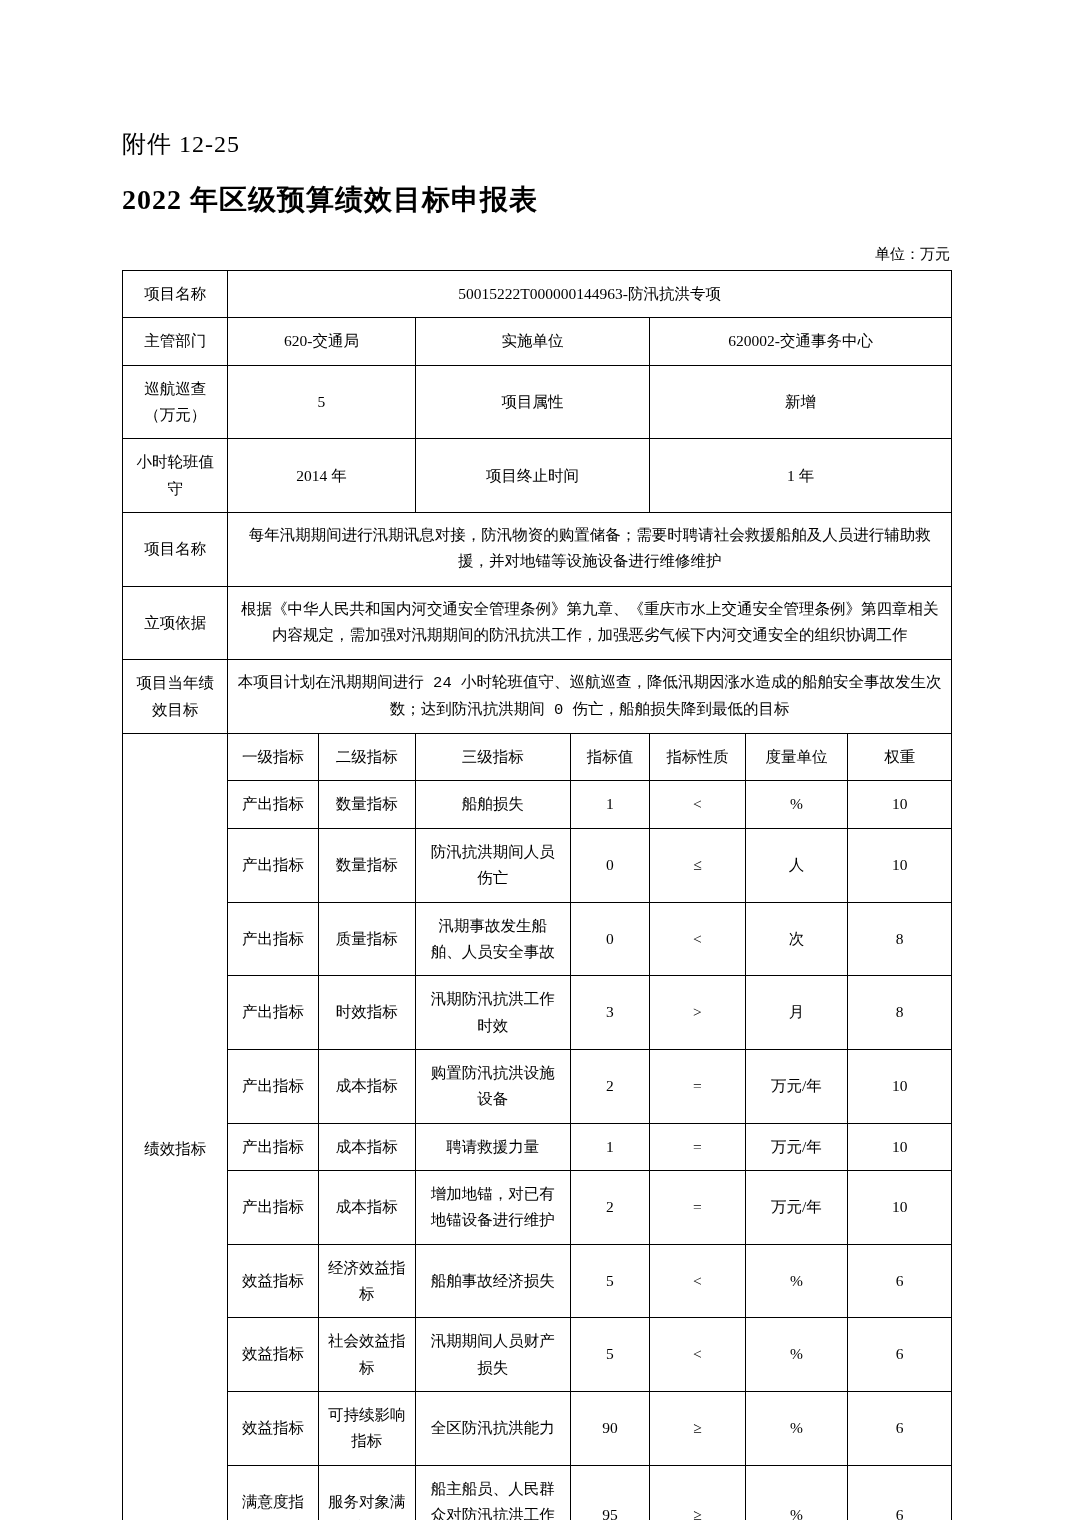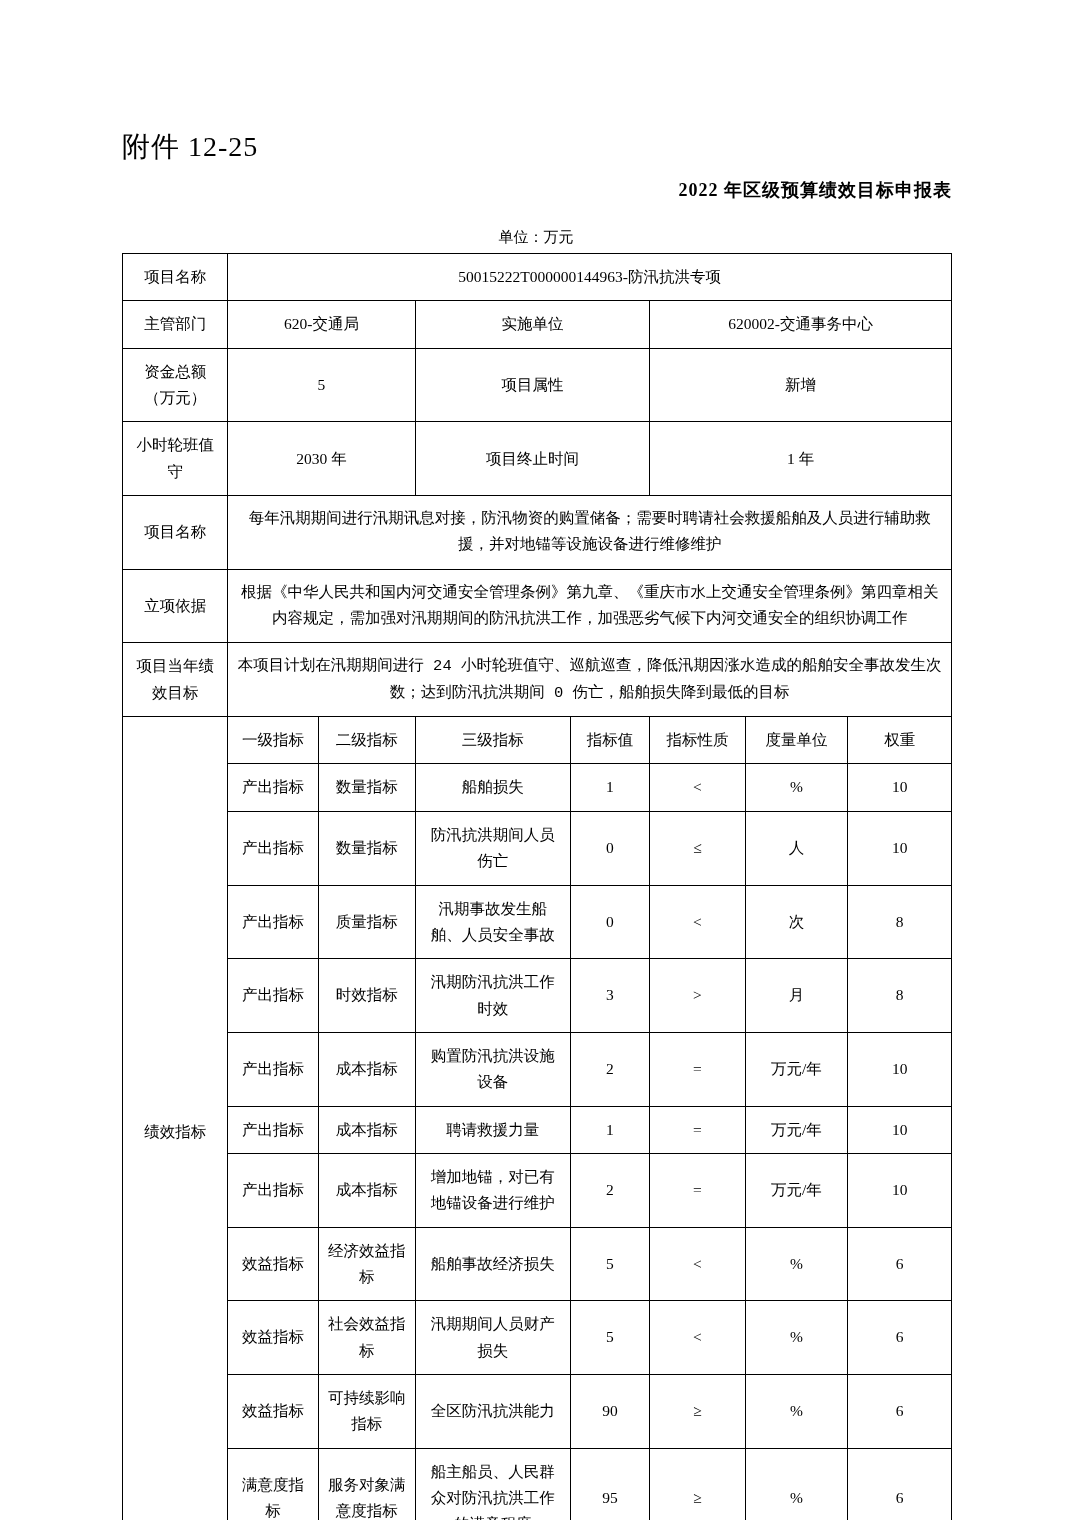--- a/index.html
+++ b/index.html
@@ -9,33 +9,33 @@
     font-family: "Liberation Serif", "DejaVu Serif", serif;
     color: #000;
   }
   .page {
     width: 1074px;
     min-height: 1520px;
     padding: 128px 122px 60px 122px;
     background: #fff;
   }
   .attachment {
+    font-size: 24px;
+    margin-bottom: 21px;
+    letter-spacing: 1px;
+  }
+  .title {
     font-size: 28px;
-    margin-bottom: 12px;
-    letter-spacing: 1px;
-  }
-  .title {
-    font-size: 18px;
     font-weight: bold;
-    text-align: right;
+    text-align: left;
     margin-bottom: 26px;
     letter-spacing: 1px;
   }
   .unit-note {
-    text-align: center;
+    text-align: right;
     font-size: 15px;
     margin-bottom: 6px;
     padding-right: 2px;
   }
   table.form-table {
     width: 100%;
     border-collapse: collapse;
     table-layout: fixed;
   }
   table.form-table td {
@@ -81,29 +81,29 @@
     </tr>
 
     <tr>
       <td>主管部门</td>
       <td colspan="2">620-交通局</td>
       <td colspan="2">实施单位</td>
       <td colspan="3">620002-交通事务中心</td>
     </tr>
 
     <tr>
-      <td>资金总额（万元）</td>
+      <td>巡航巡查（万元）</td>
       <td colspan="2">5</td>
       <td colspan="2">项目属性</td>
       <td colspan="3">新增</td>
     </tr>
 
     <tr>
       <td>小时轮班值守</td>
-      <td colspan="2">2030 年</td>
+      <td colspan="2">2014 年</td>
       <td colspan="2">项目终止时间</td>
       <td colspan="3">1 年</td>
     </tr>
 
     <tr>
       <td>项目名称</td>
       <td colspan="7" class="just">每年汛期期间进行汛期讯息对接，防汛物资的购置储备；需要时聘请社会救援船舶及人员进行辅助救援，并对地锚等设施设备进行维修维护</td>
     </tr>
 
     <tr>

